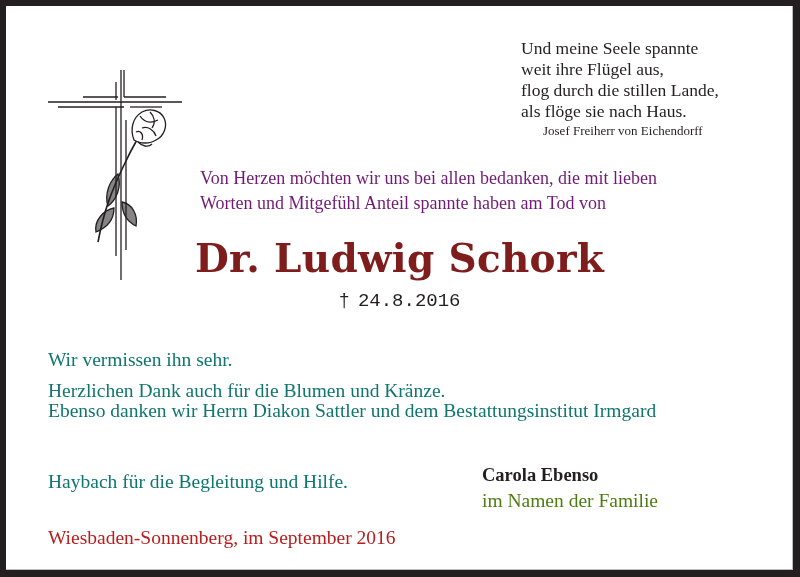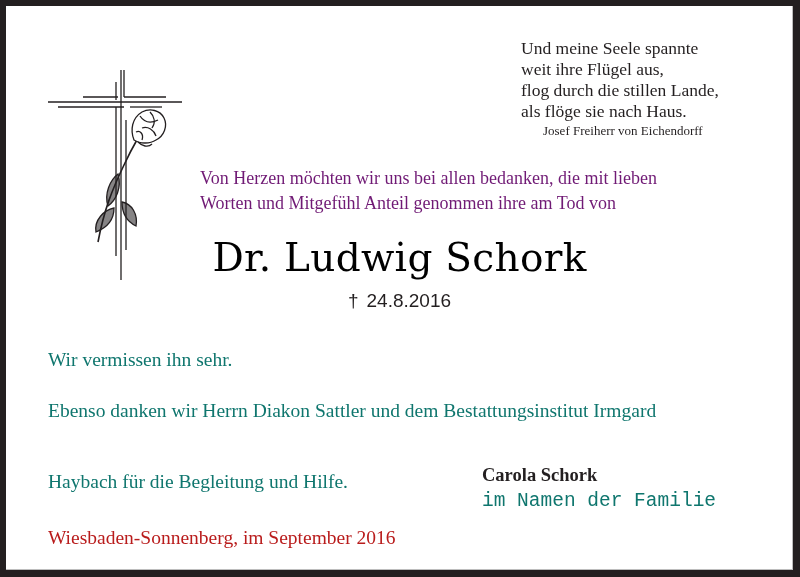--- a/index.html
+++ b/index.html
@@ -2,26 +2,26 @@
 <html><head>
 <meta charset="utf-8">
 <style>
   html, body { margin:0; padding:0; }
   body { width:800px; height:577px; background:#231f20; position:relative; overflow:hidden; }
   .card { position:absolute; left:6px; top:6px; width:787px; height:564px; background:#ffffff; border-right:1px solid #bdbdbd; border-bottom:1px solid #bdbdbd; box-sizing:border-box; }
   .abs { position:absolute; white-space:nowrap; }
   .poem { left:515px; top:32px; font-family:"Liberation Serif", serif; font-size:17.5px; line-height:21px; color:#231f20; }
   .poem-author { left:537px; top:117px; font-family:"Liberation Serif", serif; font-size:13px; color:#231f20; }
   .intro { left:174px; top:160px; font-family:"Liberation Serif", serif; font-size:18px; line-height:25px; color:#701a75;margin-left:20px; }
-  .name { left:0; width:787px; text-align:center; top:229px; font-family:"DejaVu Serif", serif; font-weight:normal; font-size:39px; letter-spacing:0.3px; color:#000000; }
-  .dod { left:0; width:787px; text-align:center; top:284px; font-family:Liberation Sans, sans-serif; font-size:19px; color:#231f20; }
+  .name { left:0; width:787px; text-align:center; top:229px; font-family:"DejaVu Serif", serif; font-weight:bold; font-size:39px; letter-spacing:0.3px; color:#7f1d1d; }
+  .dod { left:0; width:787px; text-align:center; top:284px; font-family:Liberation Mono, monospace; font-size:19px; color:#231f20; }
   .dod .cross { margin-right:8px; }
   .body-text { left:42px; font-family:"Liberation Serif", serif; font-size:19.5px; line-height:23px; color:#0f766e; }
   .sign-name { left:476px; top:459px; font-family:"Liberation Serif", serif; font-weight:bold; font-size:18.5px; color:#231f20; }
-  .sign-sub { left:476px; top:484px; font-family:Liberation Mono, monospace; font-size:19.5px; color:#0f766e; }
+  .sign-sub { left:476px; top:484px; font-family:Liberation Serif, serif; font-size:19.5px; color:#4d7c0f; }
   .place { left:42px; top:521px; font-family:"Liberation Serif", serif; font-size:19.5px; color:#b91c1c; }
   .emblem { position:absolute; left:40px; top:64px; width:140px; height:210px; }
 </style>
 </head>
 <body>
 
 <div class="card">
 
   <div class="abs poem">
     <div>Und meine Seele spannte</div>
@@ -56,30 +56,31 @@
 
       <path d="M72 104 C64 110, 58 124, 62 136 C70 130, 76 118, 72 104 Z" fill="#231f20" fill-opacity="0.55"></path>
       <path d="M68 138 C58 140, 48 150, 50 162 C60 158, 68 150, 68 138 Z" fill="#231f20" fill-opacity="0.55"></path>
       <path d="M76 132 C86 134, 92 144, 90 156 C82 152, 76 144, 76 132 Z" fill="#231f20" fill-opacity="0.55"></path>
       <path d="M92 72 C96 76, 102 78, 106 74"></path>
     </g>
   </svg>
 
   <div class="abs intro">
     <div>Von Herzen möchten wir uns bei allen bedanken, die mit lieben</div>
-    <div>Worten und Mitgefühl Anteil genommen ihre am Tod von</div>
+    <div>Worten und Mitgefühl Anteil spannte haben am Tod von</div>
   </div>
 
   <div class="abs name">Dr. Ludwig Schork</div>
 
   <div class="abs dod">
     <span class="cross">†</span><span>24.8.2016</span>
   </div>
 
   <div class="abs body-text" style="top:342px;">Wir vermissen ihn sehr.</div>
+  <div class="abs body-text" style="top:373px;">Herzlichen Dank auch für die Blumen und Kränze.</div>
   <div class="abs body-text" style="top:393px;">Ebenso danken wir Herrn Diakon Sattler und dem Bestattungsinstitut Irmgard</div>
   <div class="abs body-text" style="top:428px;margin-top:36px;">Haybach für die Begleitung und Hilfe.</div>
 
-  <div class="abs sign-name">Carola Schork</div>
+  <div class="abs sign-name">Carola Ebenso</div>
   <div class="abs sign-sub">im Namen der Familie</div>
 
   <div class="abs place">Wiesbaden-Sonnenberg, im September 2016</div>
 </div>
 
 </body></html>

